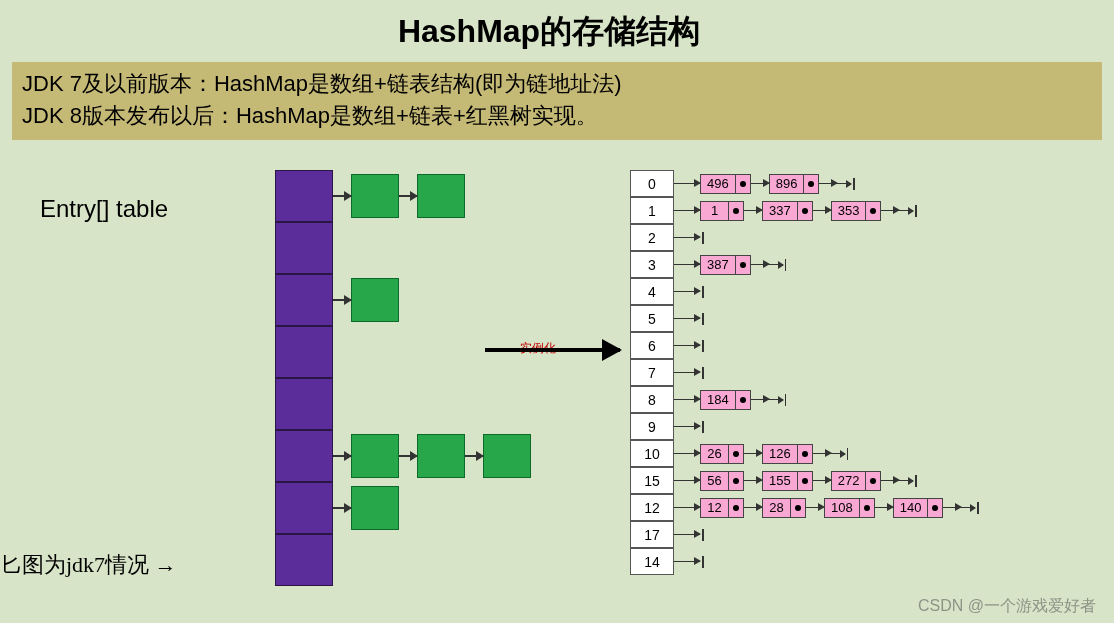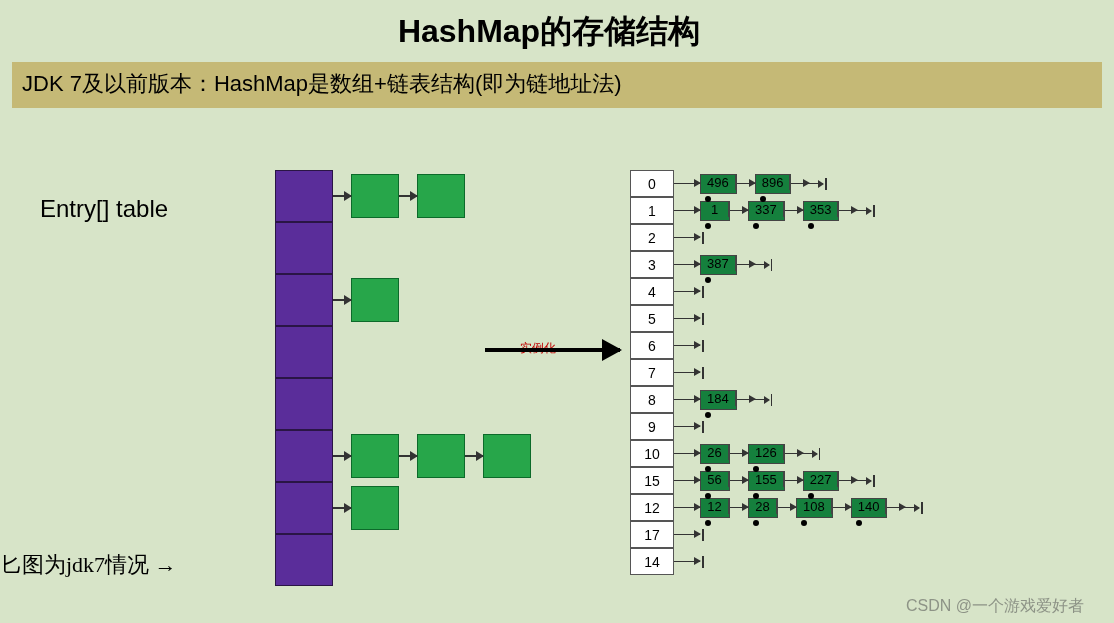--- a/index.html
+++ b/index.html
@@ -148,22 +148,21 @@
     border-bottom: 4.5px solid transparent;
   }
   .node-wrap {
     display: flex;
     align-items: center;
   }
   .node {
     display: flex;
     height: 20px;
     border: 1px solid #444;
-    background: #15803d;
-    flex-direction: column;
+    background: #f9a8d4;
   }
   .node .val {
     padding: 0 6px;
     font-size: 13px;
     display: flex; align-items: center; justify-content: center;
     border-right: 1px solid #444;
     min-width: 28px;
   }
   .node .ptr {
     width: 14px;
@@ -190,32 +189,33 @@
     border-left:6px solid #333;
     border-top:4px solid transparent;
     border-bottom:4px solid transparent;
   }
   .terminator{
     width:1.5px; height:12px; background:#333; margin-left:2px;
   }
 
   .watermark{
     position:absolute;
-    right:30px; bottom:6px;
+    right:18px; bottom:6px;
     font-size:16px;
     color: rgba(80,80,80,0.55);
   }
 </style>
 </head>
 <body>
 
 <div class="title">HashMap的存储结构</div>
 
 <div class="desc-box">
   <div>JDK 7及以前版本：HashMap是数组+链表结构(即为链地址法)</div>
+  <div>JDK 8版本发布以后：HashMap是数组+链表+红黑树实现。</div>
 </div>
 
 <div class="label-entry">Entry[] table</div>
 <div class="label-jdk7">匕图为jdk7情况 →</div>
 
 <div class="purple-array" id="purple-array">
     <div class="purple-cell"></div>
     <div class="purple-cell"></div>
     <div class="purple-cell"></div>
     <div class="purple-cell"></div>
@@ -388,21 +388,21 @@
       <div class="row-arrow short"></div>
       <div class="node-wrap">
         <div class="node">
           <div class="val">155</div>
           <div class="ptr"></div>
         </div>
       </div>
       <div class="row-arrow short"></div>
       <div class="node-wrap">
         <div class="node">
-          <div class="val">227</div>
+          <div class="val">272</div>
           <div class="ptr"></div>
         </div>
       </div>
       <div class="row-arrow short"></div>
       <div class="end-stub"></div>
       <div class="terminator"></div>
     </div>
     <div class="hash-row">
       <div class="index-cell">12</div>
       <div class="row-arrow"></div>

